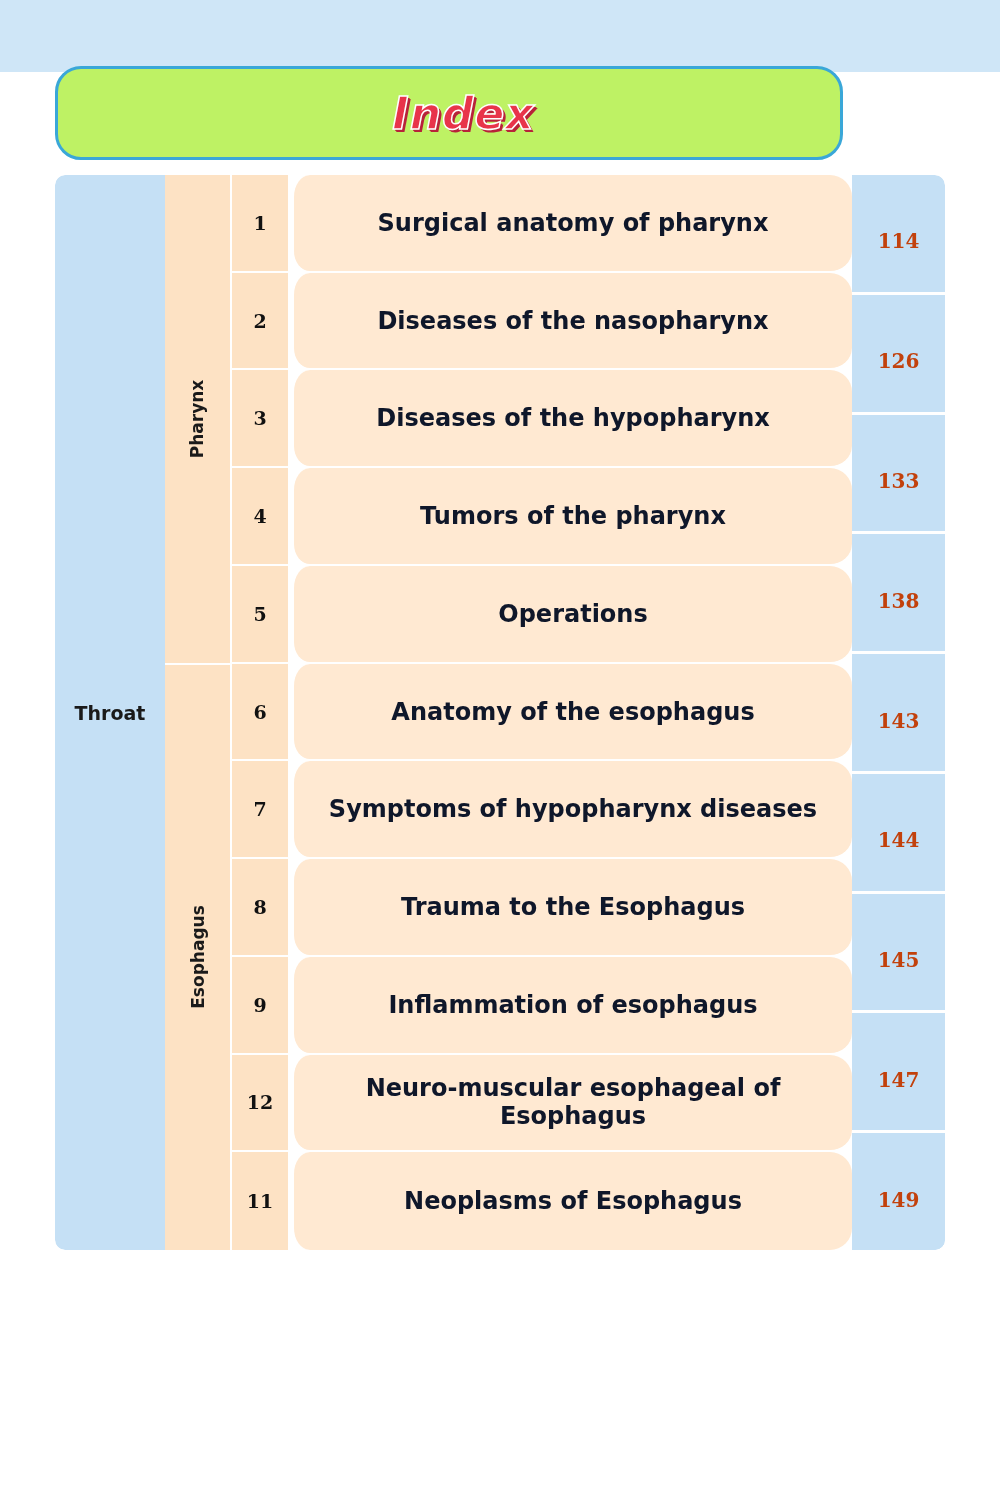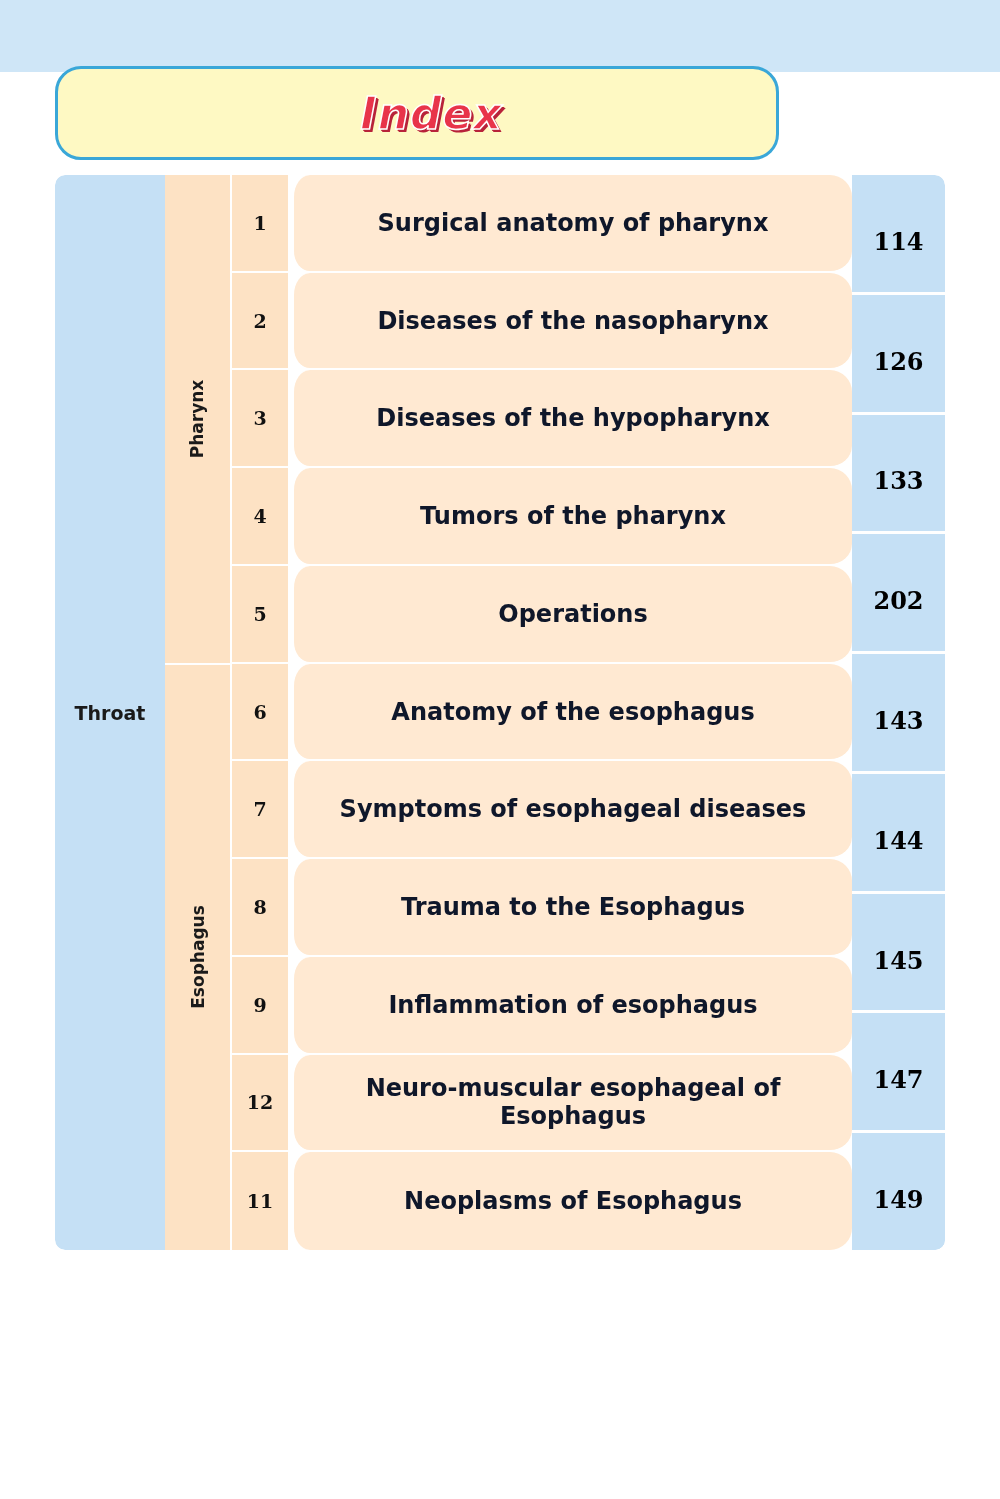--- a/index.html
+++ b/index.html
@@ -31,23 +31,23 @@
     top: 0;
     width: 1000px;
     height: 1499px;
   }
 
   
   .header-banner {
     position: absolute;
     left: 55px;
     top: 66px;
-    width: 724px;
+    width: 788px;
     height: 94px;
-    background: #fef9c3;
+    background: #bef264;
     border: 3px solid #3aa7d8;
     border-radius: 26px;
     box-sizing: border-box;
     display: flex;
     align-items: center;
     justify-content: center;
     padding-left: 29px;
   }
   .header-title {
     font-family: "DejaVu Sans", sans-serif;
@@ -184,22 +184,22 @@
     flex: 1 1 0;
     min-height: 0;
     background: #c5e0f5;
     border-bottom: 3px solid #ffffff;
     box-sizing: border-box;
     display: flex;
     align-items: center;
     justify-content: center;
     font-family: "DejaVu Serif", serif;
     font-weight: bold;
-    font-size: 24px;
-    color: #000000;
+    font-size: 20px;
+    color: #c2410c;
     margin-top: 16px;
   }
   .cell-page:last-child { border-bottom: none; }
 </style>
 </head>
 <body>
 
 <div class="page">
 
   <div class="top-band"></div>
@@ -251,21 +251,21 @@
           <div class="cell-title">Operations</div>
         </div>
 
         <div class="row">
           <div class="cell-num">6</div>
           <div class="cell-title">Anatomy of the esophagus</div>
         </div>
 
         <div class="row">
           <div class="cell-num">7</div>
-          <div class="cell-title">Symptoms of esophageal diseases</div>
+          <div class="cell-title">Symptoms of hypopharynx diseases</div>
         </div>
 
         <div class="row">
           <div class="cell-num">8</div>
           <div class="cell-title">Trauma to the Esophagus</div>
         </div>
 
         <div class="row">
           <div class="cell-num">9</div>
           <div class="cell-title">Inflammation of esophagus</div>
@@ -280,21 +280,21 @@
           <div class="cell-num">11</div>
           <div class="cell-title">Neoplasms of Esophagus</div>
         </div>
 
       </div>
 
       <div class="col-pages">
         <div class="cell-page">114</div>
         <div class="cell-page">126</div>
         <div class="cell-page">133</div>
-        <div class="cell-page">202</div>
+        <div class="cell-page">138</div>
         <div class="cell-page">143</div>
         <div class="cell-page">144</div>
         <div class="cell-page">145</div>
         <div class="cell-page">147</div>
         <div class="cell-page">149</div>
       </div>
 
     </div>
   </div>
 

